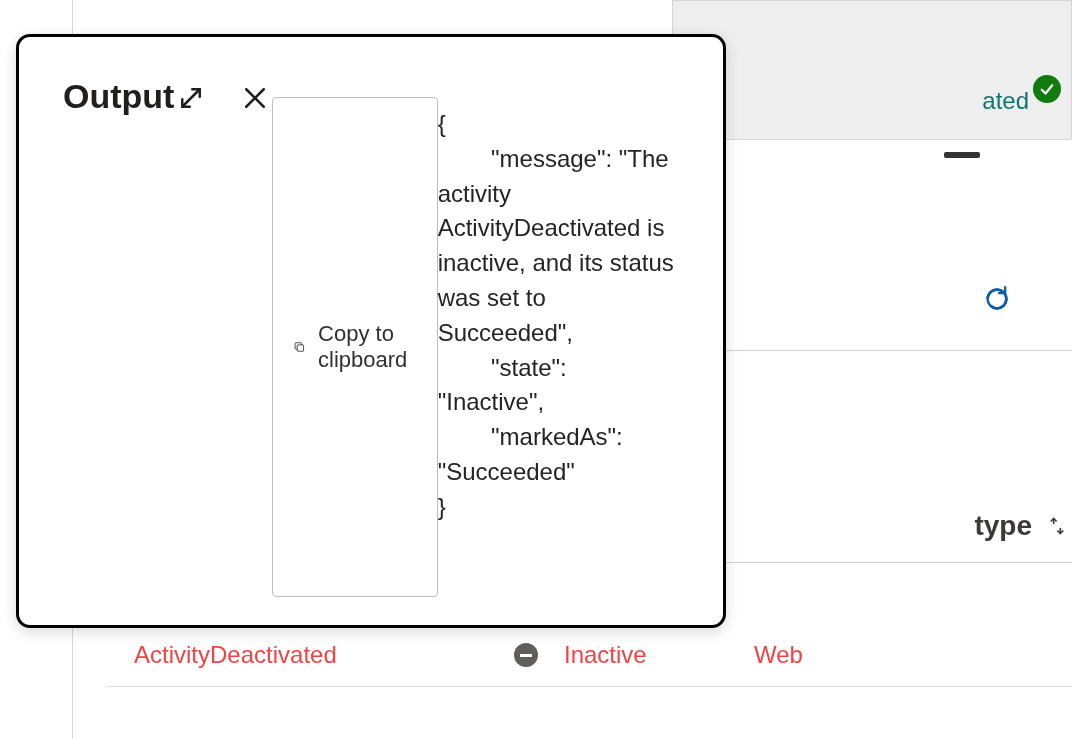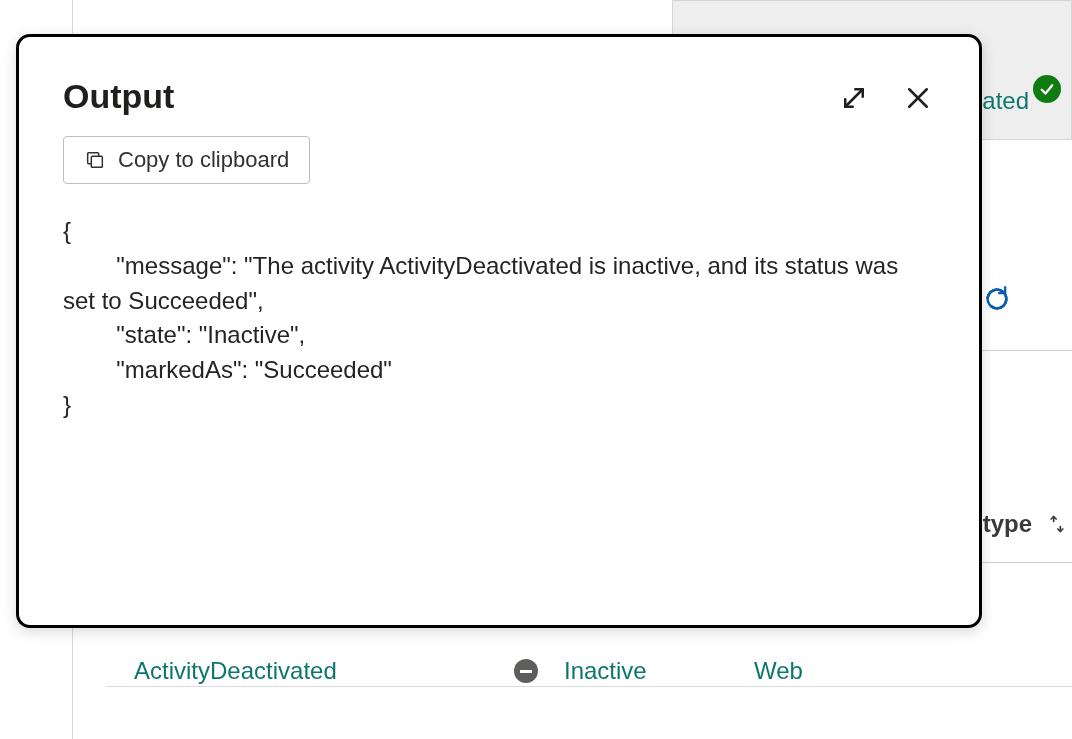--- a/index.html
+++ b/index.html
@@ -99,40 +99,40 @@
   }
 
   
   .bg .col-header {
     position: absolute;
     top: 510px;
     right: 4px;
     display: flex;
     align-items: center;
     gap: 14px;
-    font-size: 24px;
+    font-size: 28px;
     font-weight: 600;
     color: #3b3a39;
   }
   .bg .col-header .sort {
     width:22px; height:22px; display:flex; align-items:center; justify-content:center;
   }
   .bg .col-header .sort svg { width:20px; height:20px; stroke:#3b3a39; fill:none; stroke-width:2; stroke-linecap:round; stroke-linejoin:round; }
 
   
   .bg .data-row {
     position: absolute;
     left: 106px;
     right: 0;
     top: 641px;
     height: 44px;
     display: flex;
-    align-items: flex-end;
+    align-items: flex-start;
     font-size: 24px;
-    color: #0f766e;
+    color: #ef4444;
   }
   .bg .data-row .cell { flex: 0 0 auto; }
   .bg .data-row .c-name  { margin-left: 28px; width: 380px; }
   .bg .data-row .c-state { width: 240px; display:flex; align-items:center; gap:26px; }
   .bg .data-row .c-type  { }
   .state-badge {
     width: 24px; height: 24px; border-radius: 50%; background: #605e5c;
     display:flex; align-items:center; justify-content:center;
   }
   .state-badge .dash {
@@ -145,29 +145,28 @@
     height: 1px;
     background: #dcdcdc;
   }
 
   
 
   .dialog {
     position: absolute;
     left: 16px;
     top: 34px;
-    width: 966px;
+    width: 710px;
     height: 594px;
     background: #ffffff;
     border: 3px solid #000;
     border-radius: 14px;
     box-shadow: 0 4px 14px rgba(0,0,0,0.15);
     box-sizing: border-box;
     display: flex;
-    flex-direction: column;
     padding: 40px 44px 28px 44px;
   }
 
   .dialog .header {
     display: flex;
     align-items: flex-start;
     justify-content: space-between;
   }
   .dialog .title {
     font-size: 34px;

